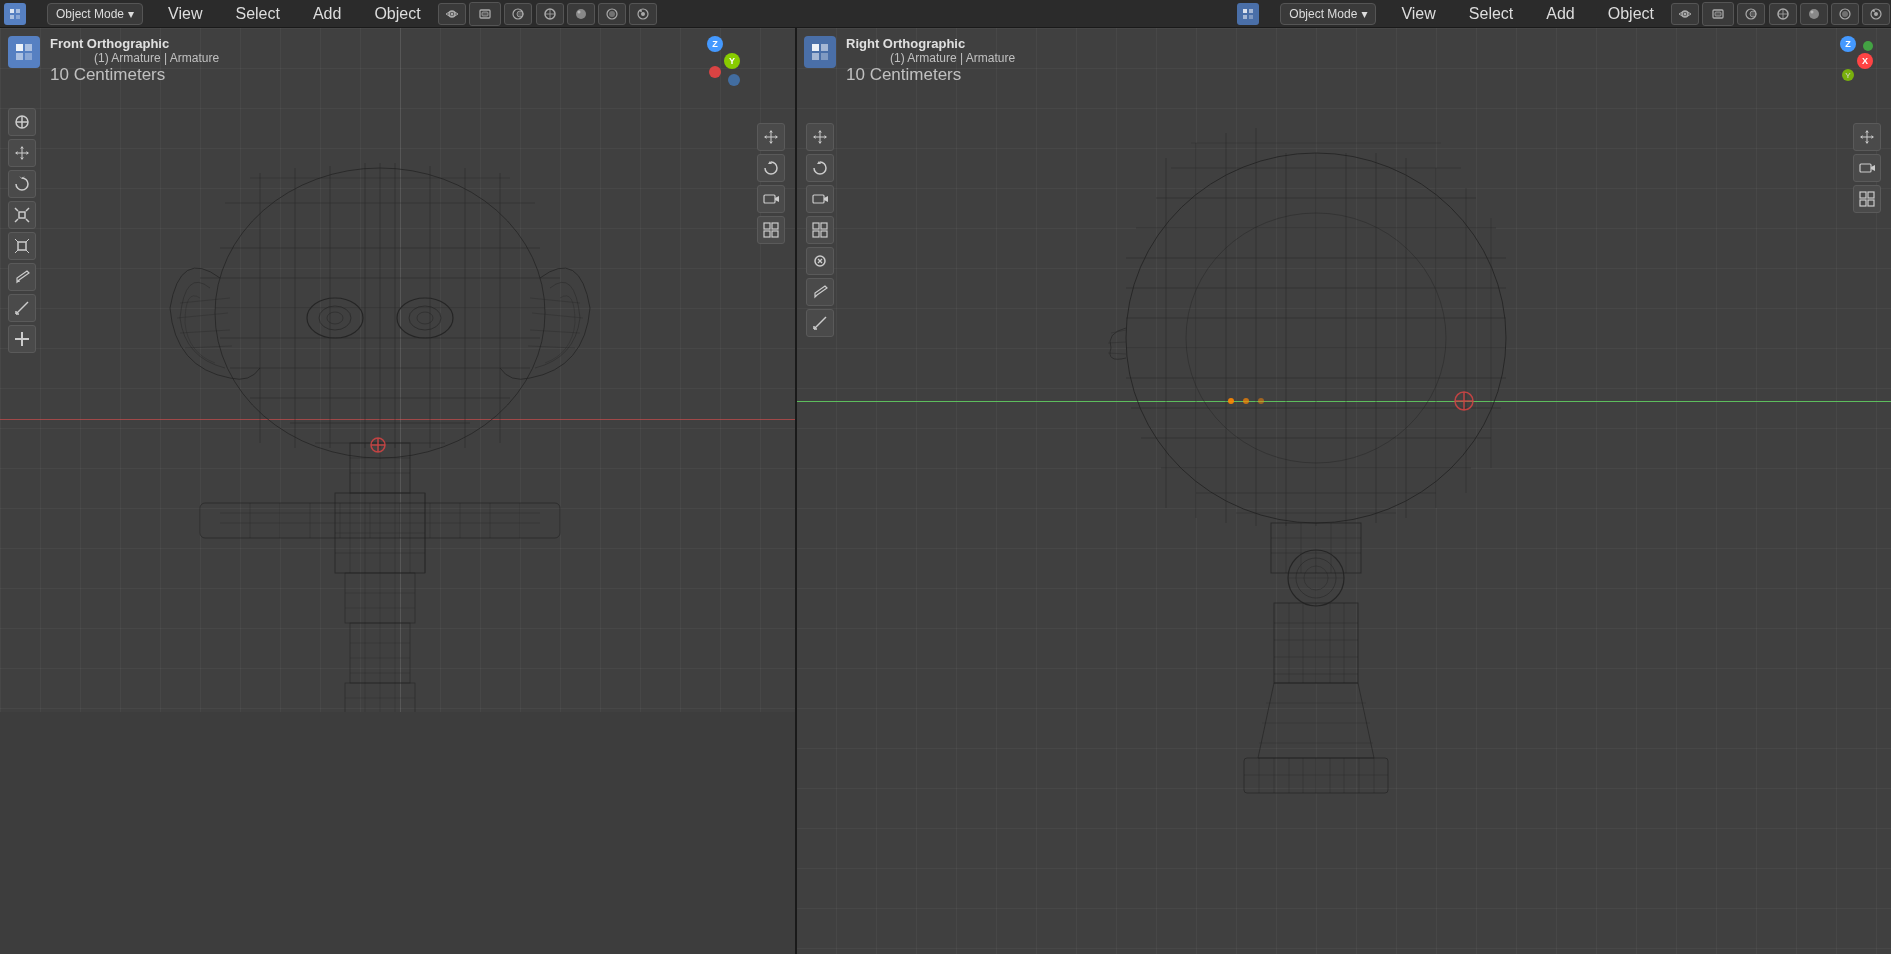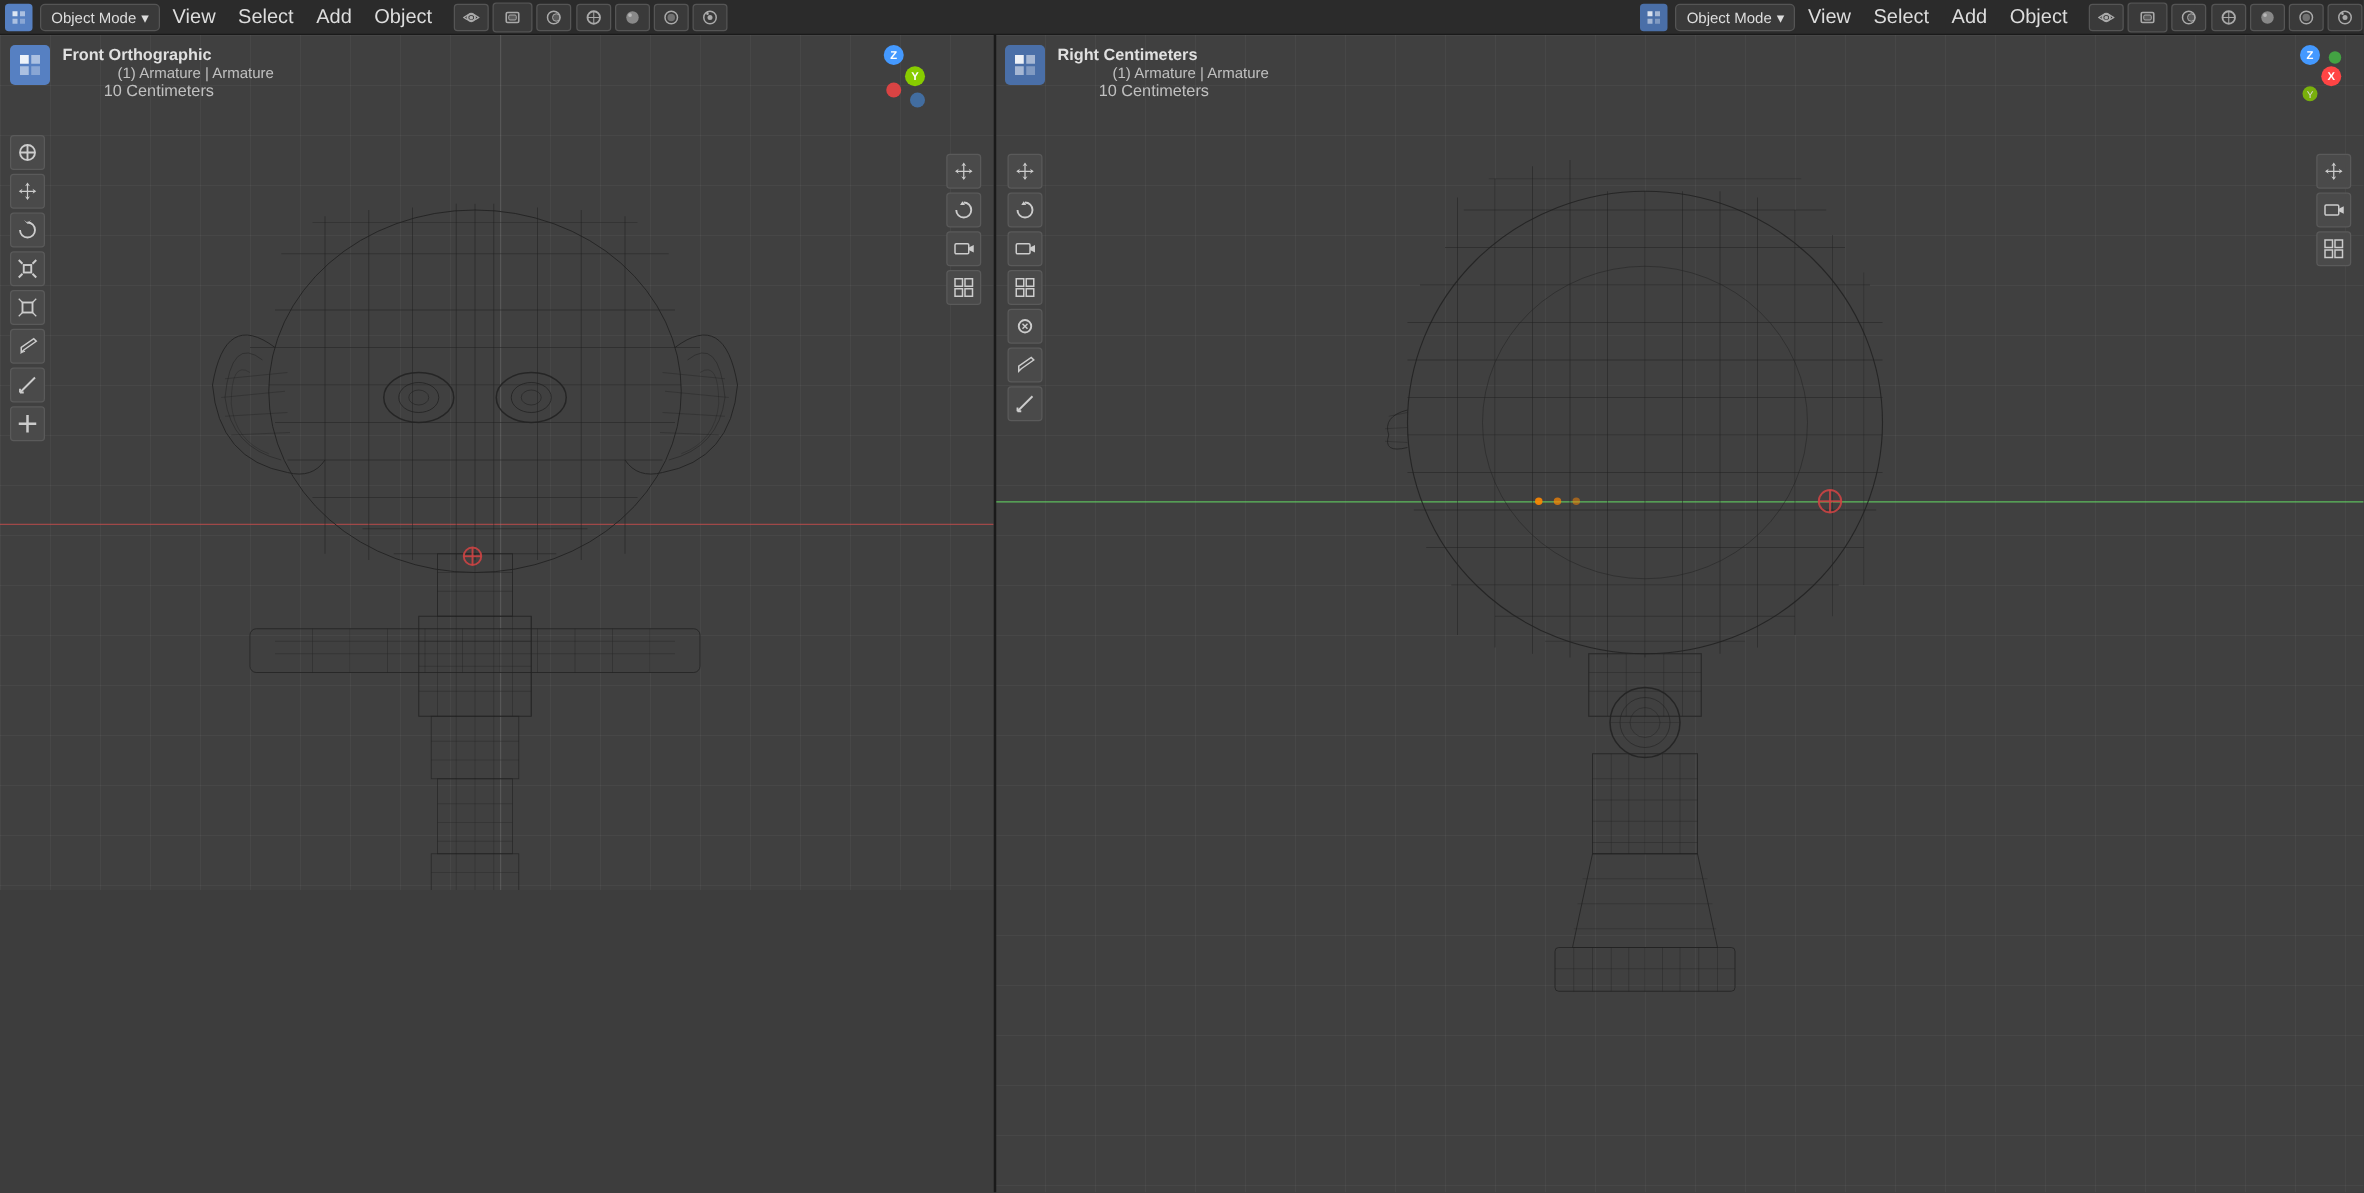--- a/index.html
+++ b/index.html
@@ -93,23 +93,22 @@
       font-size: 13px;
       font-weight: bold;
       color: #e0e0e0;
     }
     .viewport-info .armature-info {
       font-size: 12px;
       color: #c0c0c0;
       margin-left: 44px;
     }
     .viewport-info .scale-info {
-      font-size: 13px;
+      font-size: 17px;
       color: #c0c0c0;
-      margin-left: 33px;
     }
 
     
     .toolbar-left {
       position: absolute;
       top: 80px;
       left: 8px;
       display: flex;
       flex-direction: column;
       gap: 3px;
@@ -127,21 +126,21 @@
       justify-content: center;
       cursor: pointer;
       color: #ccc;
       font-size: 14px;
     }
 
     
     .menu-section {
       display: flex;
       align-items: center;
-      gap: 2px;
+      gap: 17px;
       padding: 0 4px;
     }
 
     .menu-item {
       padding: 4px 8px;
       cursor: pointer;
       border-radius: 3px;
       color: #ddd;
       font-size: 16px;
       white-space: nowrap;
@@ -600,21 +599,21 @@
 
 <div class="viewport-divider"></div>
 
 <div class="viewport-right">
 
   <div class="viewport-grid"></div>
 
   <div class="axis-h-green" style="top: 373px;"></div>
 
   <div class="viewport-info">
-    <div class="view-name">Right Centimeters</div>
+    <div class="view-name">Right Orthographic</div>
     <div class="armature-info">(1) Armature | Armature</div>
     <div class="scale-info">10 Centimeters</div>
   </div>
 
   <div style="position:absolute;top:8px;left:8px;width:32px;height:32px;background:#4a6fa8;border-radius:4px;display:flex;align-items:center;justify-content:center;z-index:10;">
     <svg width="18" height="18" viewBox="0 0 18 18">
         <rect x="1" y="1" width="7" height="7" fill="white" opacity="0.9"></rect>
         <rect x="10" y="1" width="7" height="7" fill="white" opacity="0.5"></rect>
         <rect x="1" y="10" width="7" height="7" fill="white" opacity="0.5"></rect>
         <rect x="10" y="10" width="7" height="7" fill="white" opacity="0.3"></rect>

